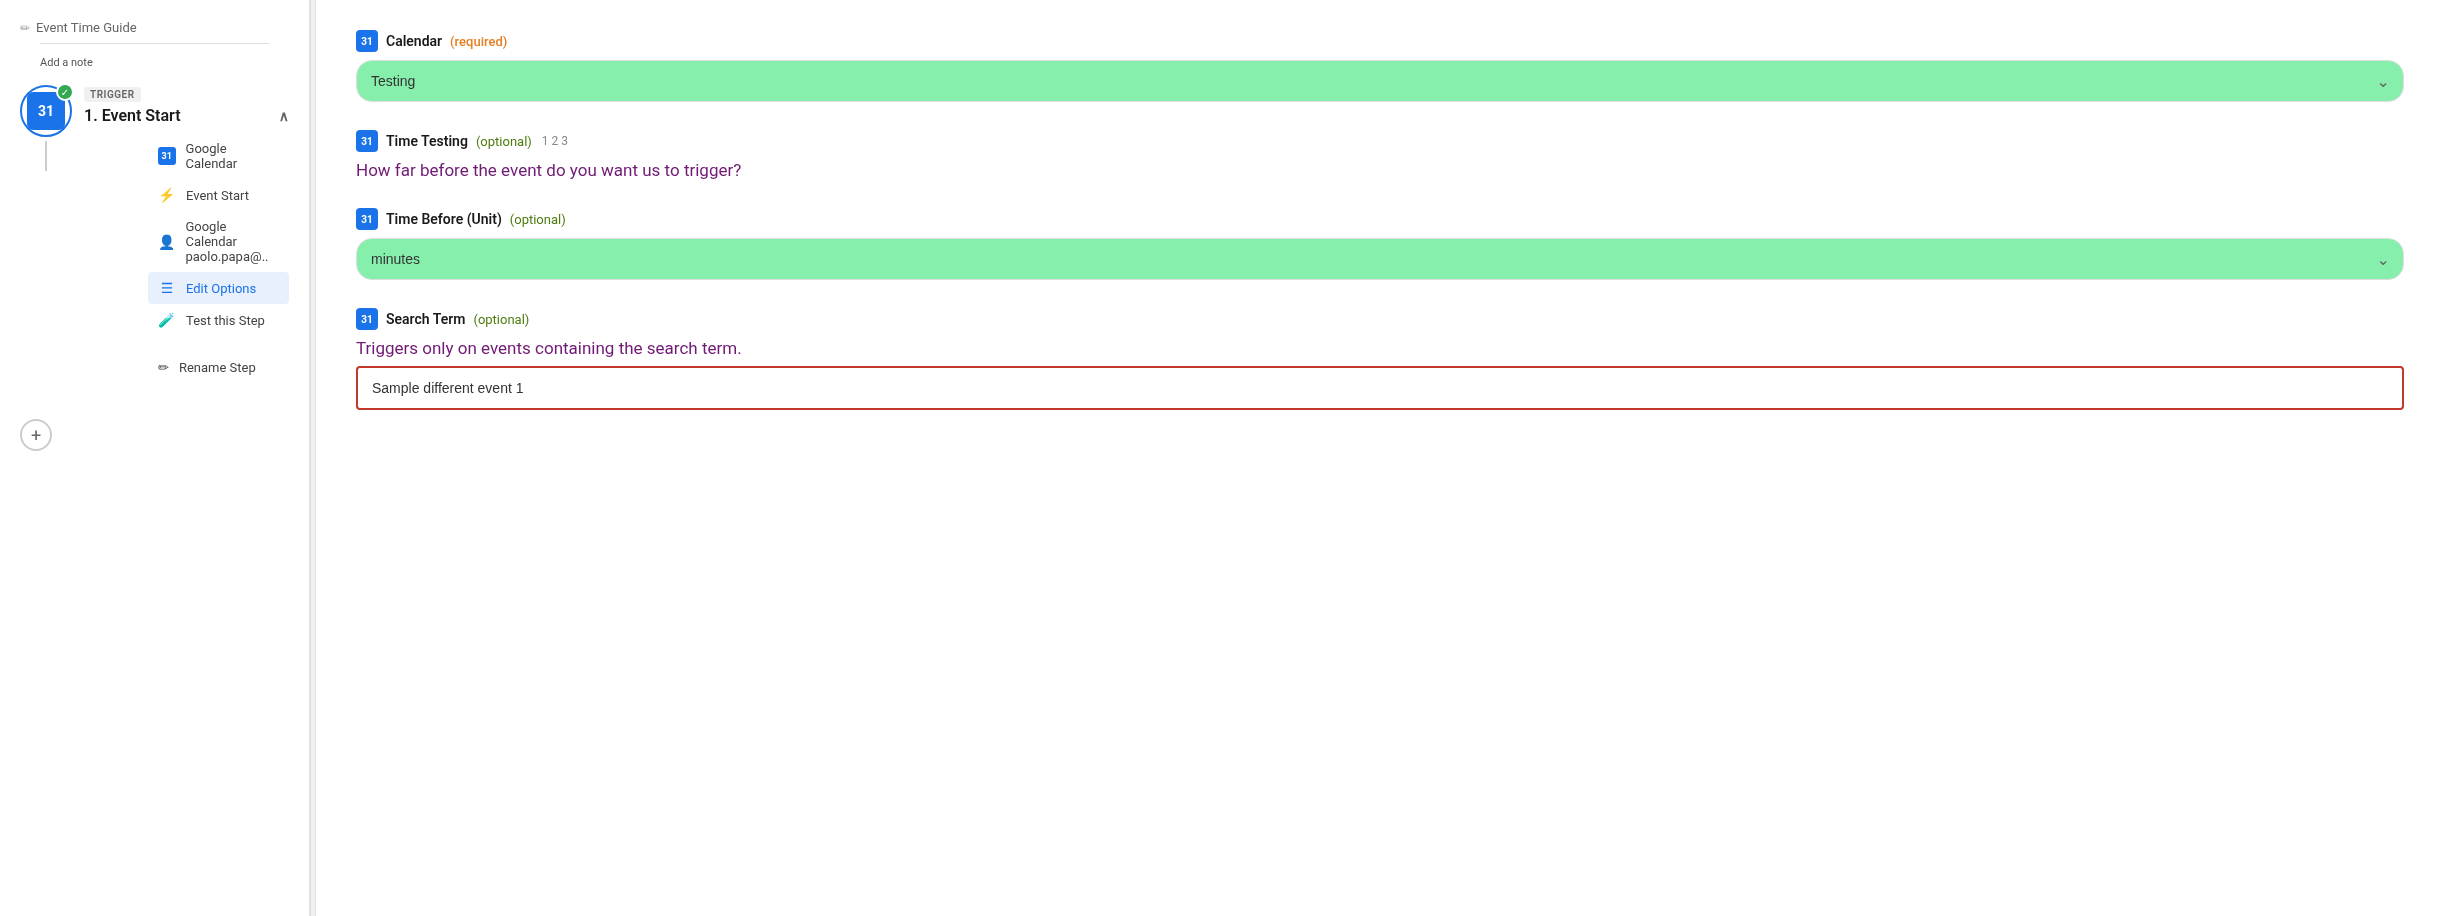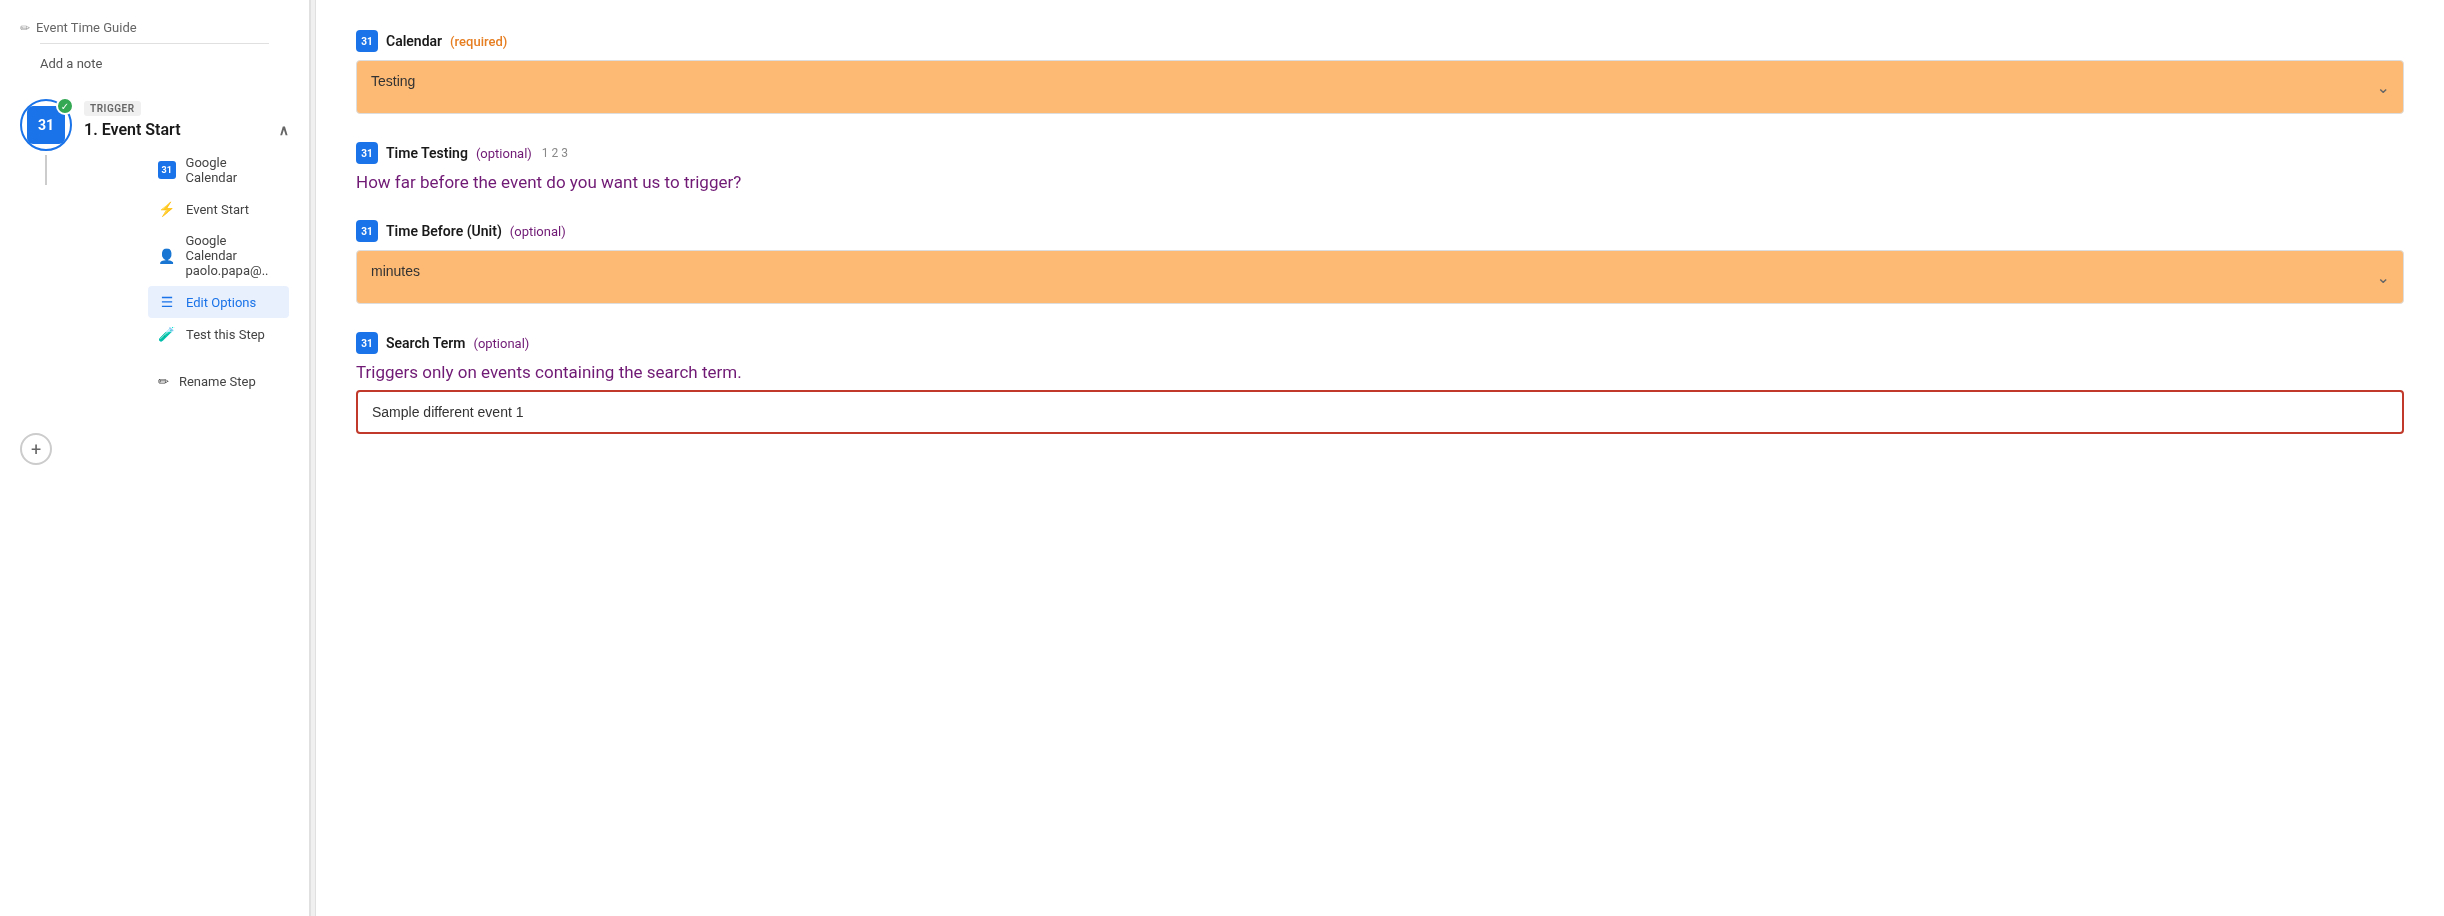--- a/index.html
+++ b/index.html
@@ -43,23 +43,23 @@
     }
 
     .divider {
       height: 1px;
       background: #e0e0e0;
       margin: 0 20px 12px 20px;
     }
 
     .add-note {
       padding: 0 20px;
-      font-size: 13px;
+      font-size: 11px;
       color: #555;
-      margin-bottom: 20px;
+      margin-bottom: 8px;
     }
 
     
     .trigger-section {
       padding: 0 20px;
     }
 
     .trigger-row {
       display: flex;
       align-items: flex-start;
@@ -283,21 +283,21 @@
       font-weight: 700;
     }
 
     .required-tag {
       color: #e67e22;
       font-size: 13px;
       font-weight: 500;
     }
 
     .optional-tag {
-      color: #701a75;
+      color: #4d7c0f;
       font-size: 13px;
       font-weight: 400;
     }
 
     .number-tags {
       color: #888;
       font-size: 12px;
       font-weight: 400;
       margin-left: 2px;
     }
@@ -324,25 +324,25 @@
     }
 
     .select-wrapper {
       position: relative;
       width: 100%;
     }
 
     .select-wrapper select {
       width: 100%;
       border: 1px solid #ddd;
-      border-radius: 4px;
-      padding: 12px 40px 24px 14px;
+      border-radius: 16px;
+      padding: 12px 40px 12px 14px;
       font-size: 14px;
       color: #333;
-      background: #fdba74;
+      background: #86efac;
       appearance: none;
       outline: none;
       cursor: pointer;
     }
 
     .select-chevron {
       position: absolute;
       right: 14px;
       top: 50%;
       transform: translateY(-50%);

